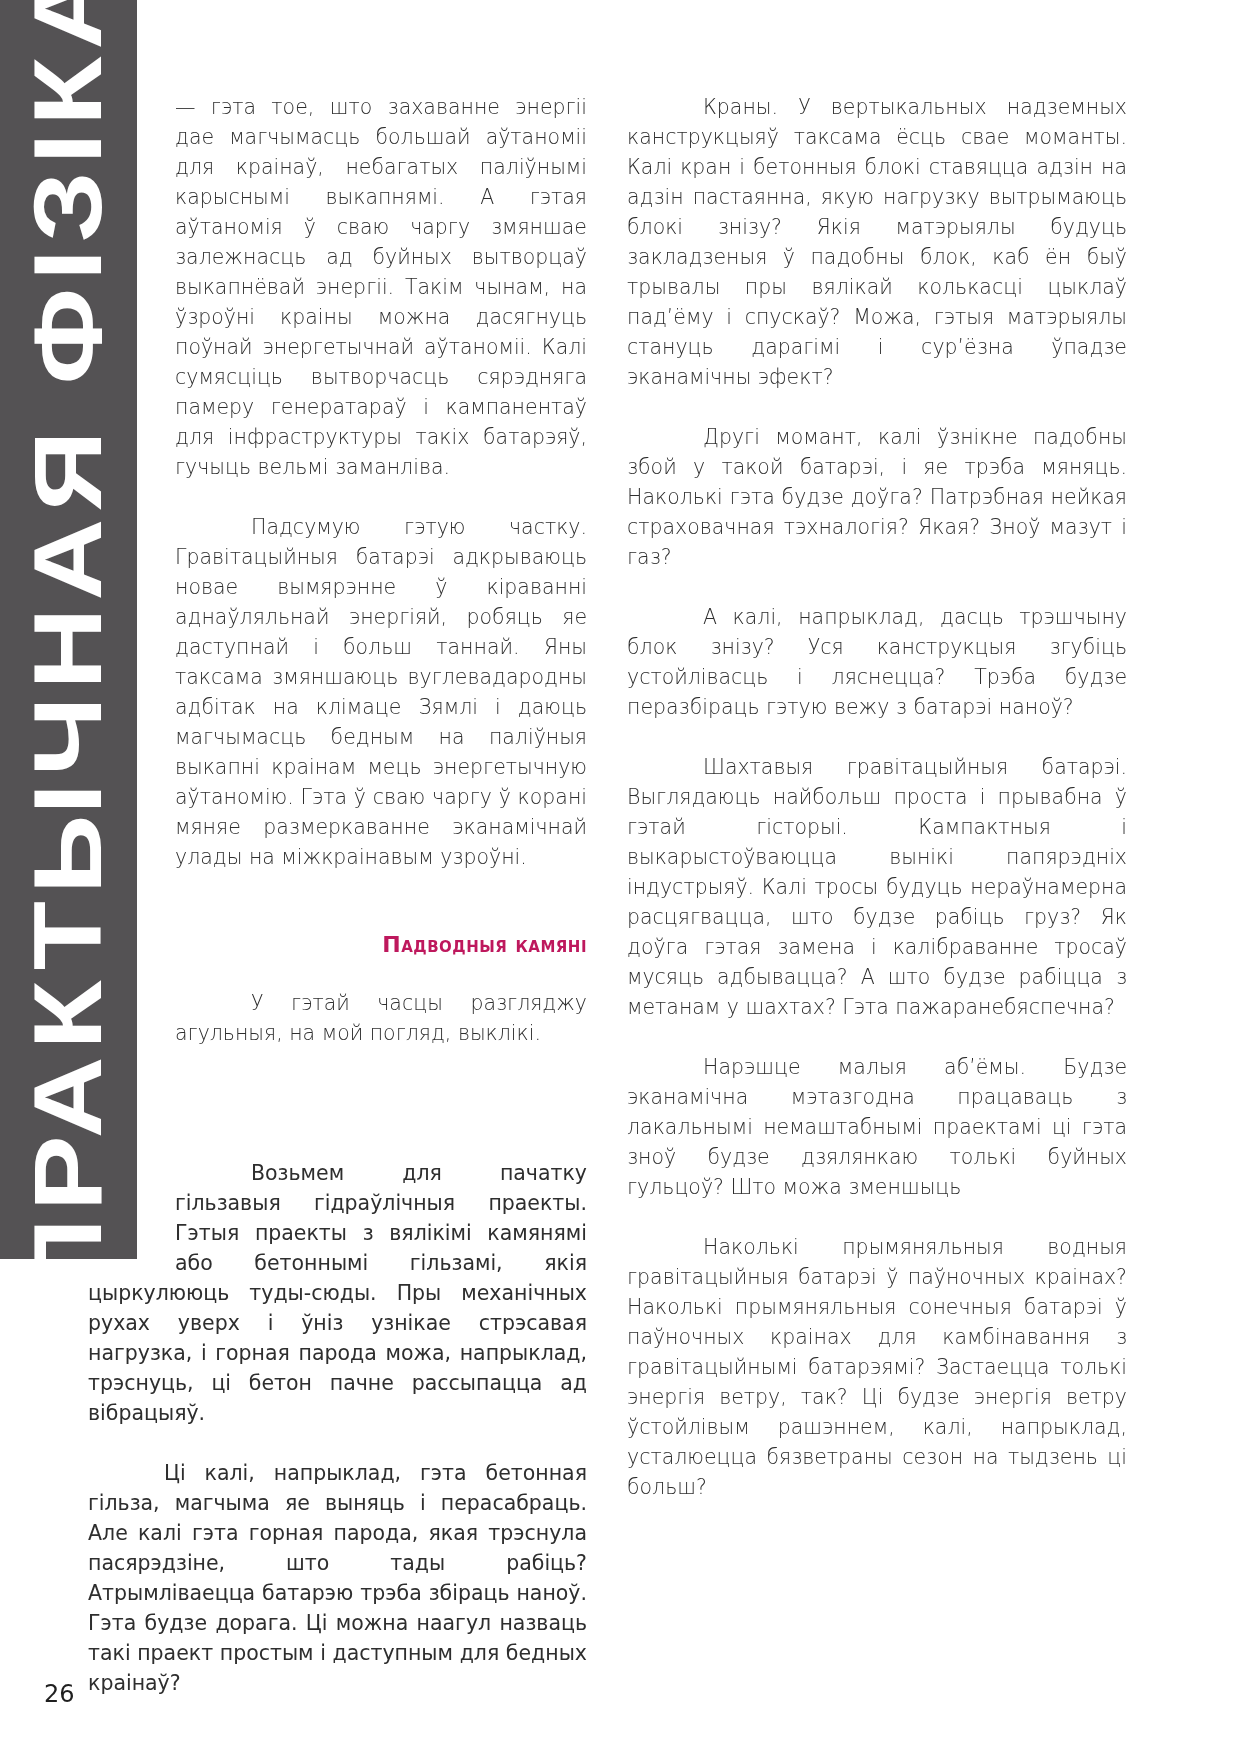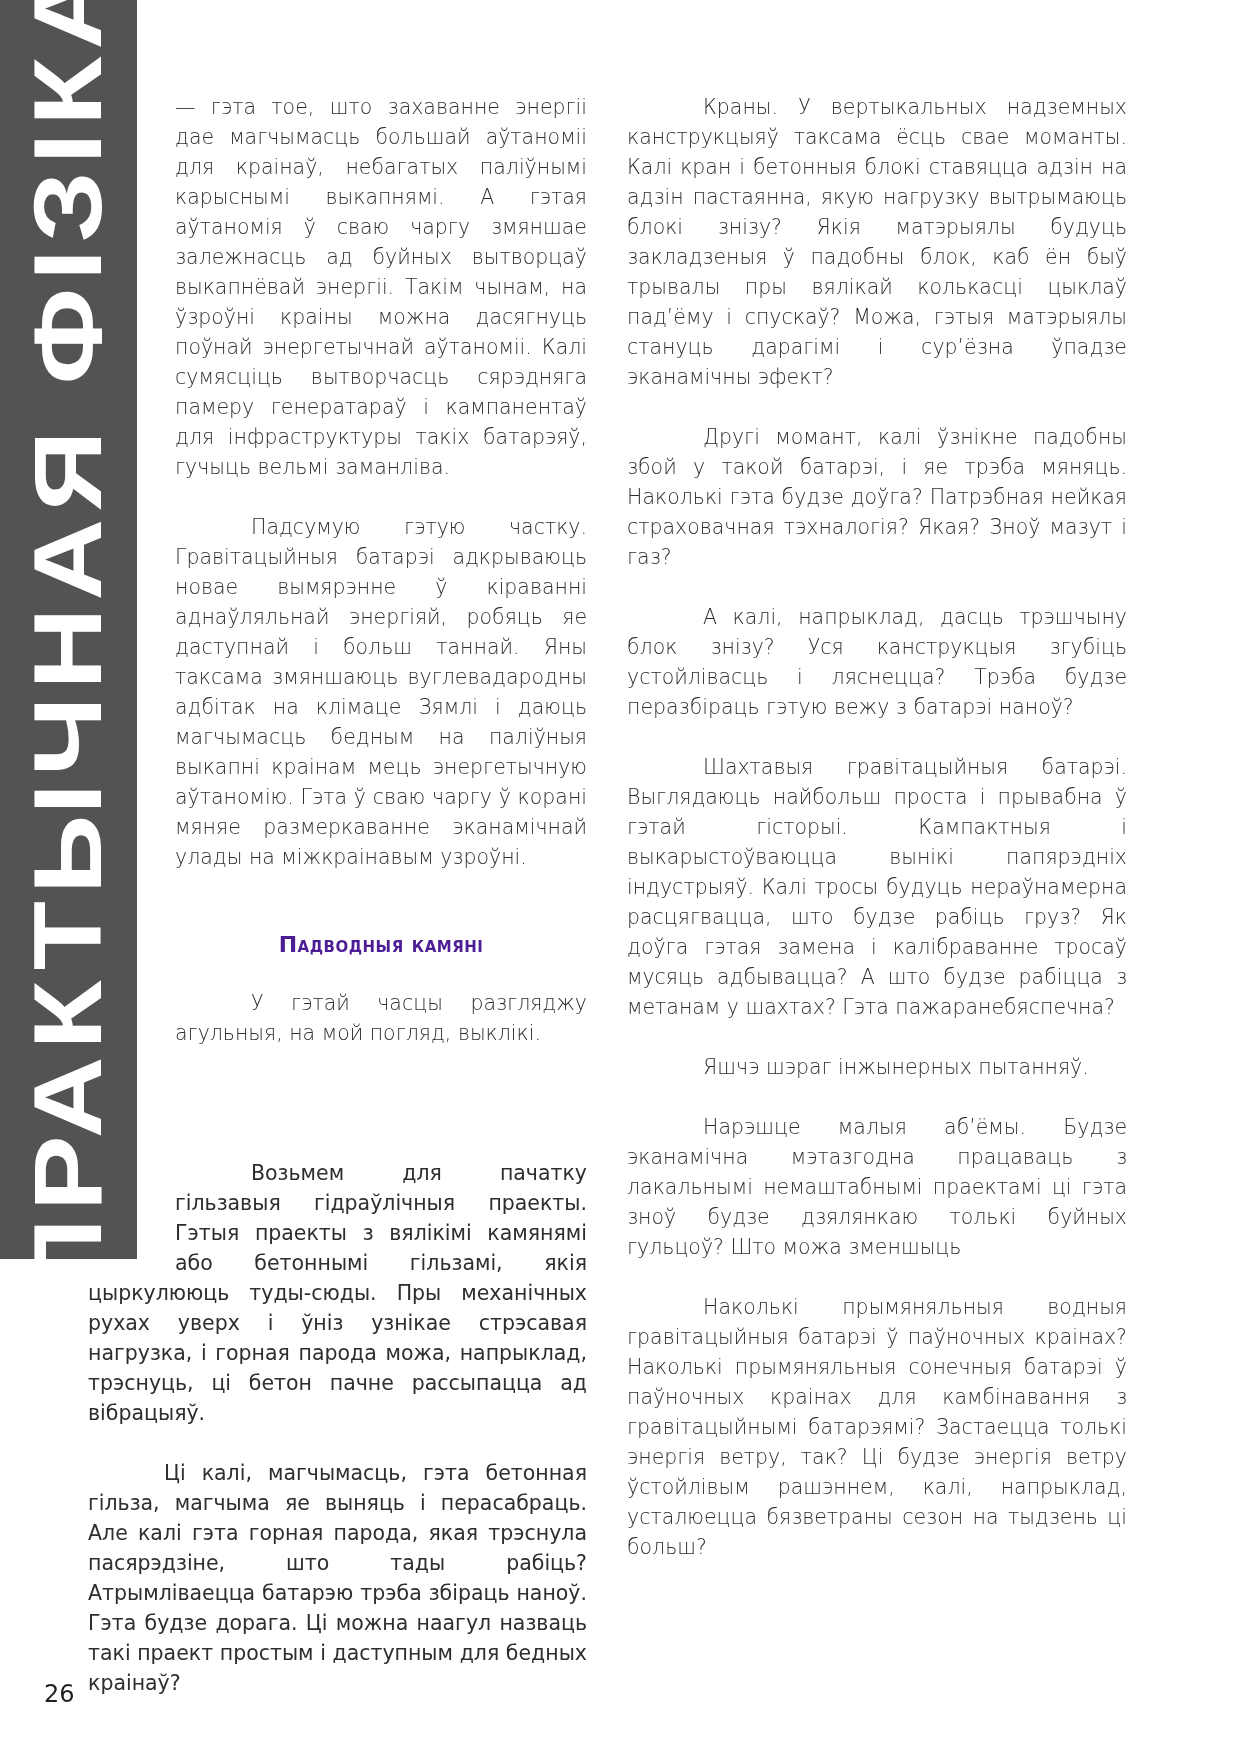--- a/index.html
+++ b/index.html
@@ -62,26 +62,26 @@
     .para {
       margin: 0 0 30px 0;
     }
     .indent {
       text-indent: 76px;
     }
     .no-indent {
       text-indent: 0;
     }
     .heading {
-      text-align: center;
+      text-align: right;
       font-size: 22px;
       letter-spacing: 0.5px;
       font-variant: small-caps;
       margin: 58px 0 28px 0;
-      color: #4c1d95;
+      color: #be185d;
     }
     .page-number {
       position: absolute;
       left: 44px;
       top: 1680px;
       font-size: 24px;
       color: #1f1f1f;
     }
     .wrap-block {
       position: absolute;
@@ -110,26 +110,25 @@
 <div class="column col-left">
   <p class="para no-indent">— гэта тое, што захаванне энергіі дае магчымасць большай аўтаноміі для краінаў, небагатых паліўнымі карыснымі выкапнямі. А гэтая аўтаномія ў сваю чаргу змяншае залежнасць ад буйных вытворцаў выкапнёвай энергіі. Такім чынам, на ўзроўні краіны можна дасягнуць поўнай энергетычнай аўтаноміі. Калі сумясціць вытворчасць сярэдняга памеру генератараў і кампанентаў для інфраструктуры такіх батарэяў, гучыць вельмі заманліва.</p>
   <p class="para indent">Падсумую гэтую частку. Гравітацыйныя батарэі адкрываюць новае вымярэнне ў кіраванні аднаўляльнай энергіяй, робяць яе даступнай і больш таннай. Яны таксама змяншаюць вуглевадародны адбітак на клімаце Зямлі і даюць магчымасць бедным на паліўныя выкапні краінам мець энергетычную аўтаномію. Гэта ў сваю чаргу ў корані мяняе размеркаванне эканамічнай улады на міжкраінавым узроўні.</p>
   <h2 class="heading">Падводныя камяні</h2>
   <p class="para indent">У гэтай часцы разгляджу агульныя, на мой погляд, выклікі.</p>
 </div>
 
 <div class="wrap-block">
   <div class="float-spacer"></div>
   <p class="para indent">Возьмем для пачатку гільзавыя гідраўлічныя праекты. Гэтыя праекты з вялікімі камянямі або бетоннымі гільзамі, якія цыркулююць туды-сюды. Пры механічных рухах уверх і ўніз узнікае стрэсавая нагрузка, і горная парода можа, напрыклад, трэснуць, ці бетон пачне рассыпацца ад вібрацыяў.</p>
-  <p class="para indent">Ці калі, магчымасць, гэта бетонная гільза, магчыма яе выняць і перасабраць. Але калі гэта горная парода, якая трэснула пасярэдзіне, што тады рабіць? Атрымліваецца батарэю трэба збіраць наноў. Гэта будзе дорага. Ці можна наагул назваць такі праект простым і даступным для бедных краінаў?</p>
+  <p class="para indent">Ці калі, напрыклад, гэта бетонная гільза, магчыма яе выняць і перасабраць. Але калі гэта горная парода, якая трэснула пасярэдзіне, што тады рабіць? Атрымліваецца батарэю трэба збіраць наноў. Гэта будзе дорага. Ці можна наагул назваць такі праект простым і даступным для бедных краінаў?</p>
 </div>
 
 <div class="column col-right">
   <p class="para indent">Краны. У вертыкальных надземных канструкцыяў таксама ёсць свае моманты. Калі кран і бетонныя блокі ставяцца адзін на адзін пастаянна, якую нагрузку вытрымаюць блокі знізу? Якія матэрыялы будуць закладзеныя ў падобны блок, каб ён быў трывалы пры вялікай колькасці цыклаў пад’ёму і спускаў? Можа, гэтыя матэрыялы стануць дарагімі і сур’ёзна ўпадзе эканамічны эфект?</p>
   <p class="para indent">Другі момант, калі ўзнікне падобны збой у такой батарэі, і яе трэба мяняць. Наколькі гэта будзе доўга? Патрэбная нейкая страховачная тэхналогія? Якая? Зноў мазут і газ?</p>
   <p class="para indent">А калі, напрыклад, дасць трэшчыну блок знізу? Уся канструкцыя згубіць устойлівасць і ляснецца? Трэба будзе перазбіраць гэтую вежу з батарэі наноў?</p>
   <p class="para indent">Шахтавыя гравітацыйныя батарэі. Выглядаюць найбольш проста і прывабна ў гэтай гісторыі. Кампактныя і выкарыстоўваюцца вынікі папярэдніх індустрыяў. Калі тросы будуць нераўнамерна расцягвацца, што будзе рабіць груз? Як доўга гэтая замена і калібраванне тросаў мусяць адбывацца? А што будзе рабіцца з метанам у шахтах? Гэта пажаранебяспечна?</p>
-  <p class="para indent">Яшчэ шэраг інжынерных пытанняў.</p>
   <p class="para indent">Нарэшце малыя аб’ёмы. Будзе эканамічна мэтазгодна працаваць з лакальнымі немаштабнымі праектамі ці гэта зноў будзе дзялянкаю толькі буйных гульцоў? Што можа зменшыць</p>
   <p class="para indent">Наколькі прымяняльныя водныя гравітацыйныя батарэі ў паўночных краінах? Наколькі прымяняльныя сонечныя батарэі ў паўночных краінах для камбінавання з гравітацыйнымі батарэямі? Застаецца толькі энергія ветру, так? Ці будзе энергія ветру ўстойлівым рашэннем, калі, напрыклад, усталюецца бязветраны сезон на тыдзень ці больш?</p>
 </div>
 
 <div class="page-number">26</div>
 
 </body></html>

